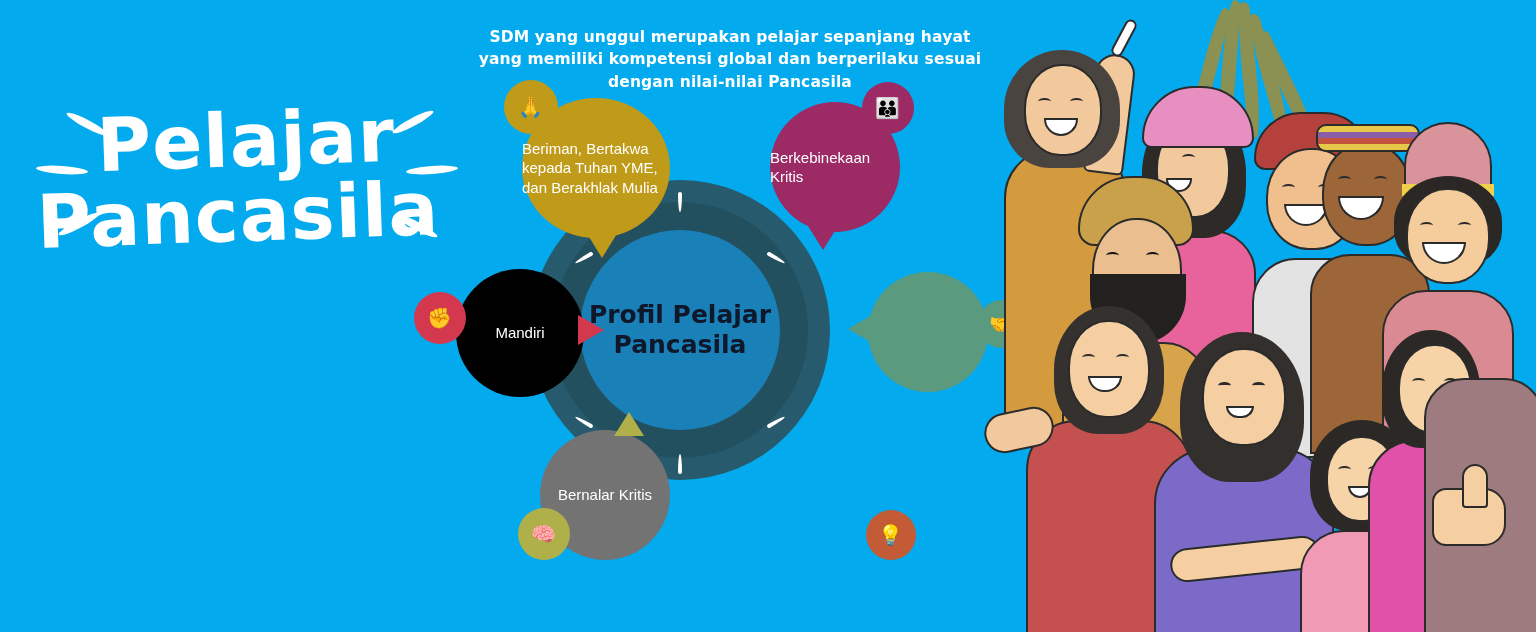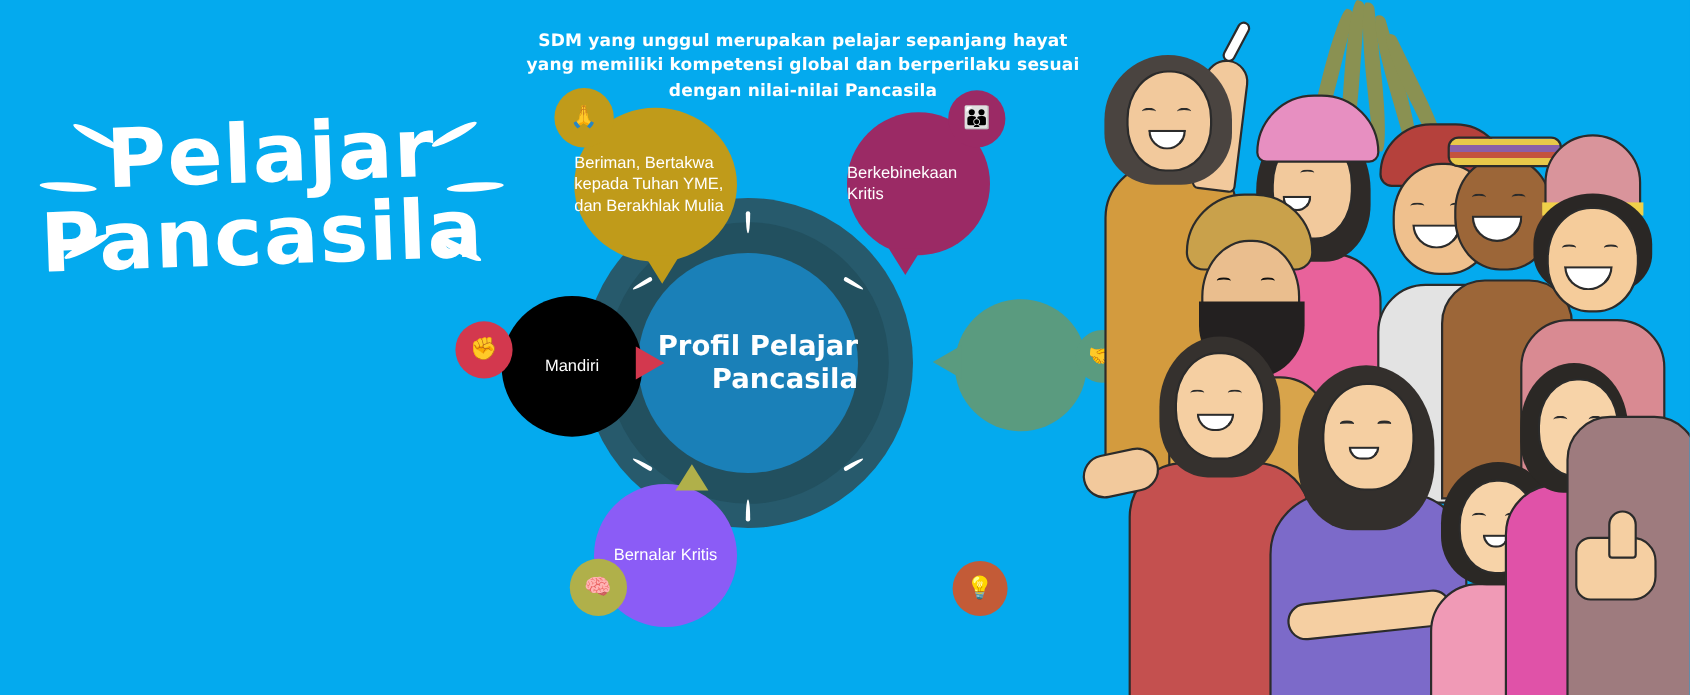--- a/index.html
+++ b/index.html
@@ -48,22 +48,22 @@
   .ring-inner{
     position:absolute; left:152px; top:122px; width:256px; height:256px;
     border-radius:50%; background:#22505F;
   }
   .core{
     position:absolute; left:180px; top:150px; width:200px; height:200px;
     border-radius:50%; background:#1A80B8;
     display:flex; align-items:center; justify-content:center;
   }
   #core-label{
-    color:#ffffff; font-weight:bold; font-size:25px; line-height:1.22;
-    text-align:right; font-family:"DejaVu Sans", sans-serif;
+    color:#0f172a; font-weight:bold; font-size:25px; line-height:1.22;
+    text-align:center; font-family:"DejaVu Sans", sans-serif;
   }
 
   
   .tick{
     position:absolute; background:#ffffff; width:4px; height:20px;
     border-radius:50% 50% 50% 50% / 10% 10% 90% 90%;
   }
 
   
   .bubble{
@@ -95,21 +95,21 @@
   #b-mandiri{ left:56px; top:189px; width:128px; height:128px; background:#000000; }
   #b-mandiri .tail{ right:-20px; top:46px; border-width:15px 0 15px 26px;
                     border-color:transparent transparent transparent #D3384E; }
   #bd-mandiri{ left:14px; top:212px; width:52px; height:52px; background:#D3384E; }
 
   #b-gotong{ left:468px; top:192px; width:120px; height:120px; background:#5A9B7F; }
   #b-gotong .tail{ left:-20px; top:42px; border-width:15px 26px 15px 0;
                    border-color:transparent #5A9B7F transparent transparent; }
   #bd-gotong{ left:578px; top:220px; width:48px; height:48px; background:#5A9B7F; }
 
-  #b-bernalar{ left:140px; top:360px; width:130px; height:130px; background:#8b5cf6; }
+  #b-bernalar{ left:140px; top:350px; width:130px; height:130px; background:#737373; }
   #b-bernalar .tail{ top:-18px; right:26px; border-width:0 15px 24px 15px;
                      border-color:transparent transparent #B0B04A transparent; }
   #bd-bernalar{ left:118px; top:428px; width:52px; height:52px; background:#B0B04A; }
 
   #b-kreatif{ left:372px; top:352px; width:128px; height:128px; background:#C35B37; }
   #b-kreatif .tail{ top:-18px; left:28px; border-width:0 15px 24px 15px;
                     border-color:transparent transparent #C35B37 transparent; }
   #bd-kreatif{ left:466px; top:430px; width:50px; height:50px; background:#C35B37; }
 
   

